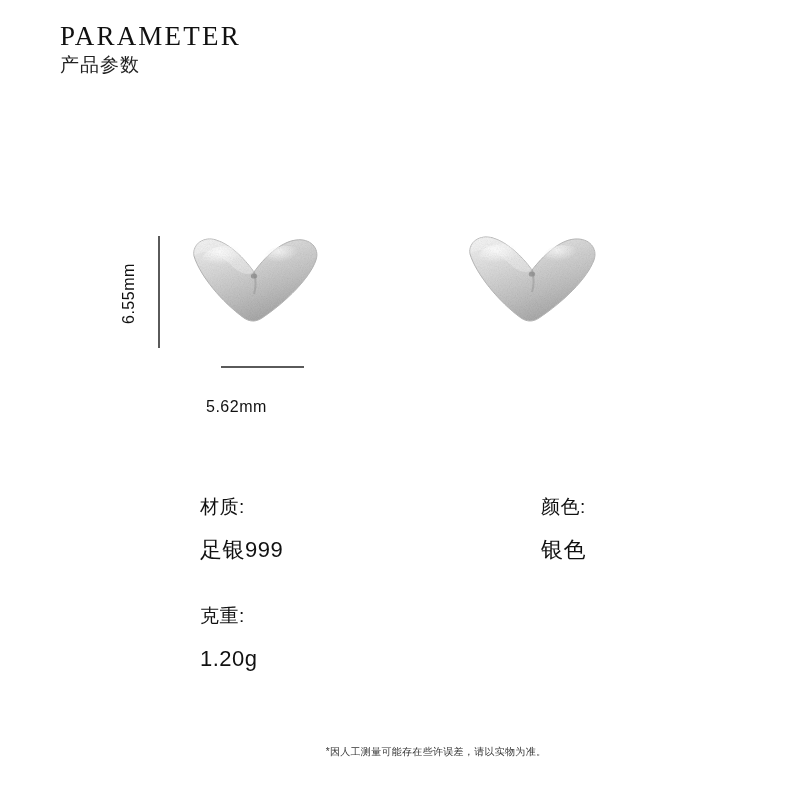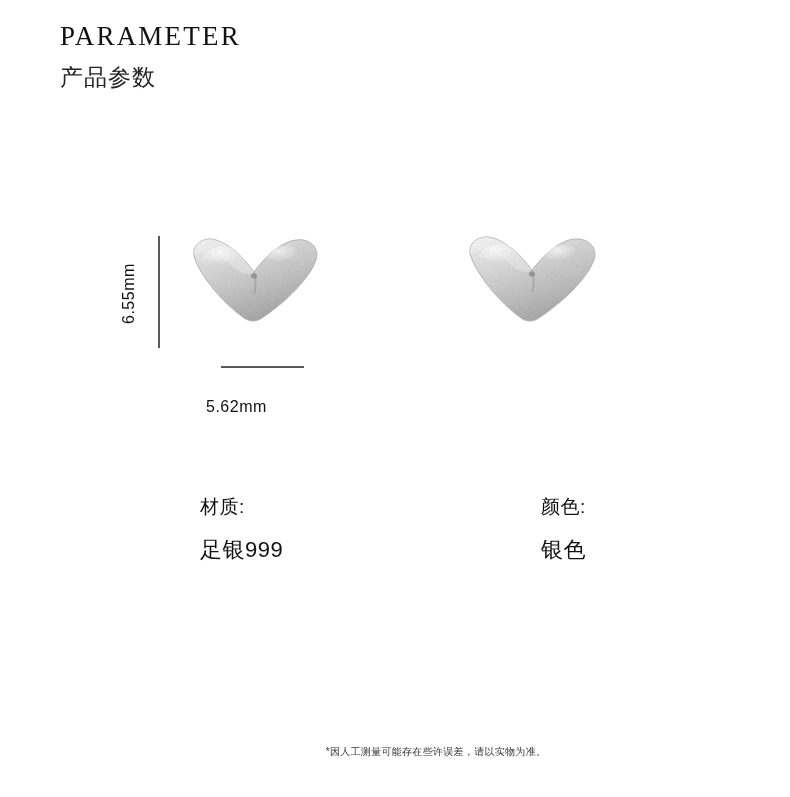--- a/index.html
+++ b/index.html
@@ -30,22 +30,22 @@
   }
   .header-title {
     font-size: 27px;
     letter-spacing: 2.2px;
     font-weight: 400;
     color: #111;
     line-height: 1.1;
     font-family: "Liberation Serif", serif;
   }
   .header-sub {
-    margin-top: 10px;
-    font-size: 23px;
+    margin-top: 0;
+    font-size: 19px;
     color: #222;
     letter-spacing: 1px;
     font-family: "Liberation Sans", sans-serif;
   }
 
   
   .product-area {
     position: absolute;
     left: 0;
     top: 200px;
@@ -263,20 +263,22 @@
         <div class="spec-val">足银999</div>
       </div>
       <div class="spec-cell right">
         <div class="spec-key">颜色:</div>
         <div class="spec-val">银色</div>
       </div>
     </div>
 
     <div class="spec-row">
       <div class="spec-cell left">
+        <div class="spec-key">克重:</div>
+        <div class="spec-val">1.20g</div>
       </div>
     </div>
 
   </div>
 
   <div class="footnote">*因人工测量可能存在些许误差，请以实物为准。</div>
 
 </div>
 
 </body></html>

